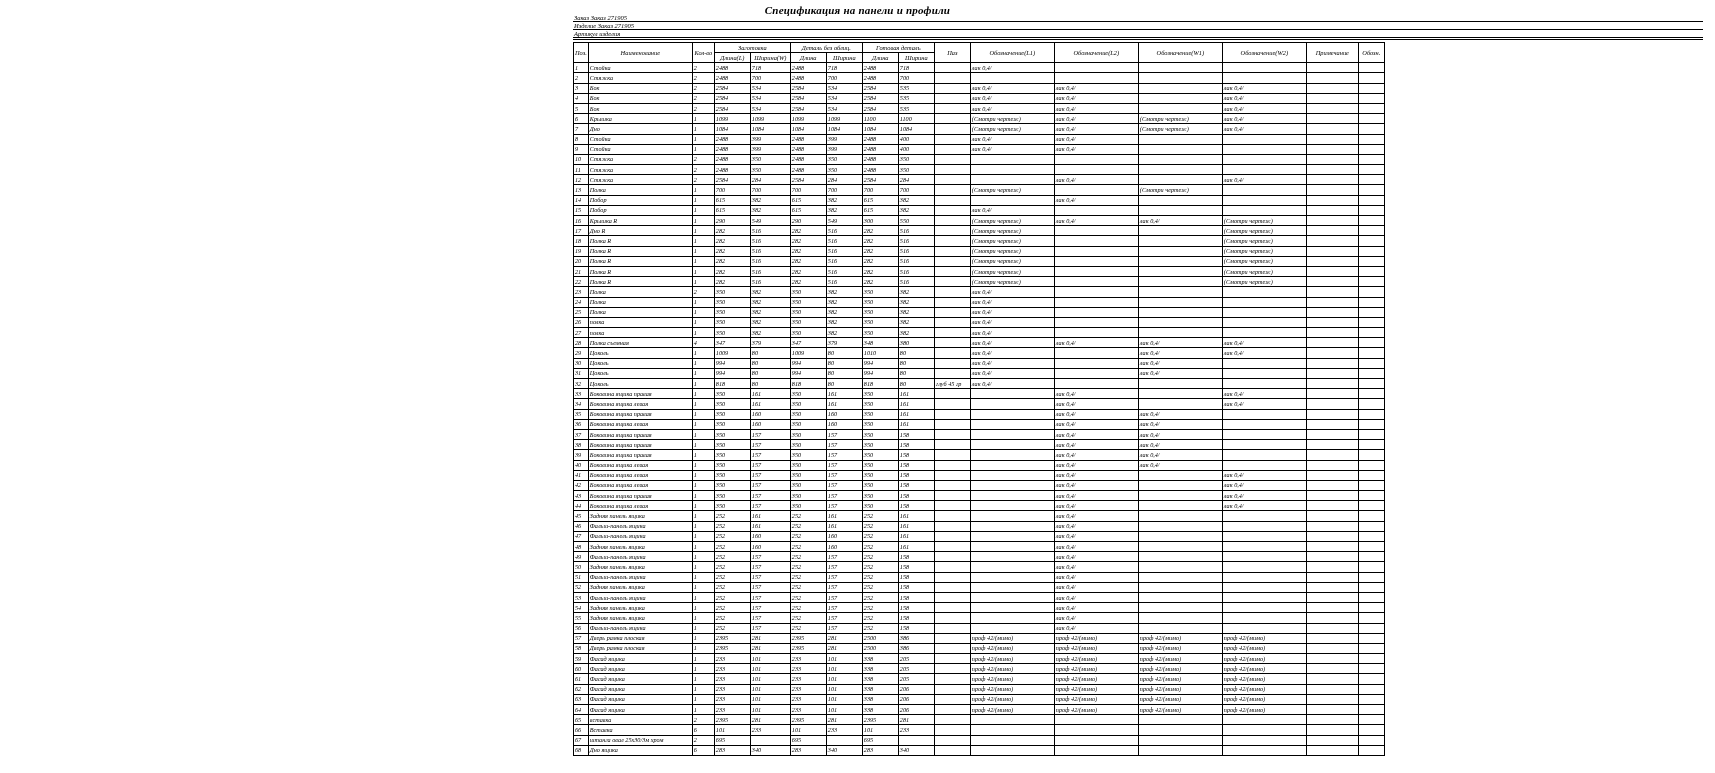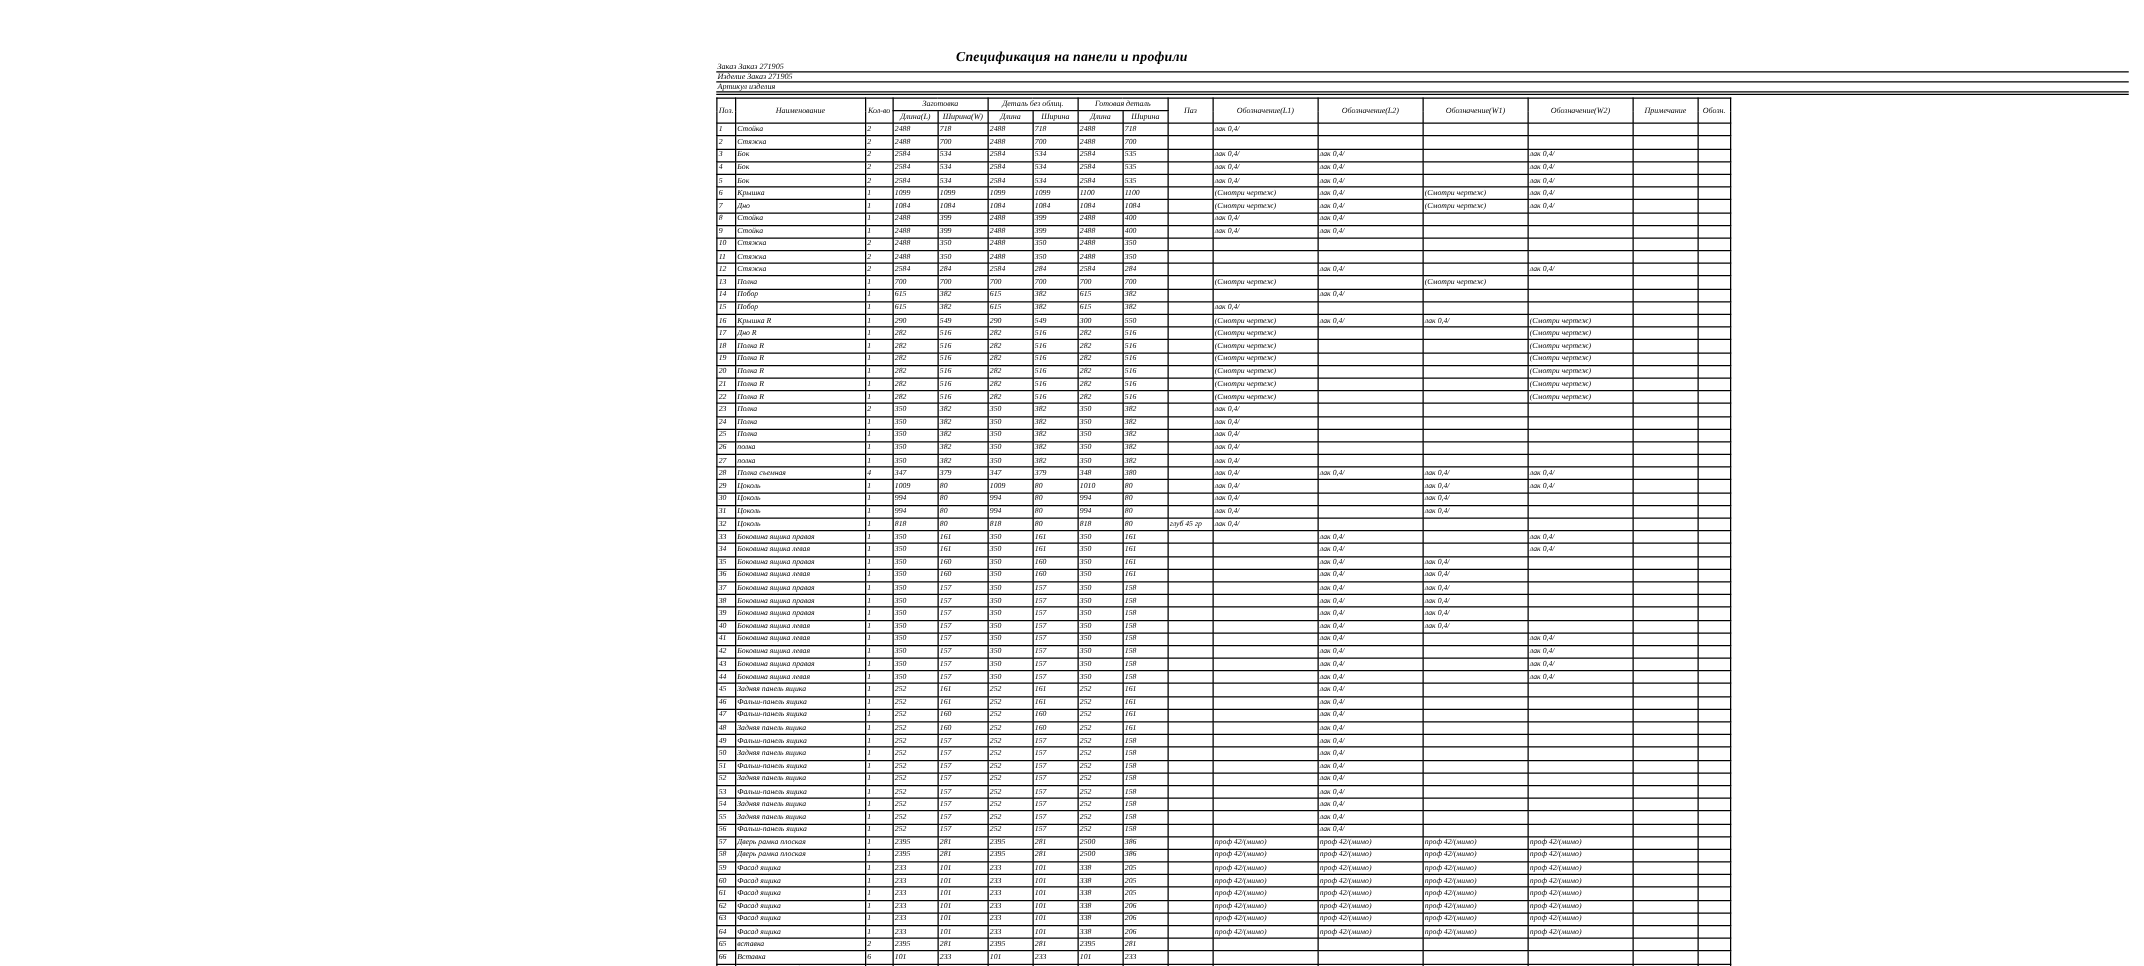--- a/index.html
+++ b/index.html
@@ -11,21 +11,20 @@
     width: 1715px;
     height: 773px;
     font-family: "Liberation Serif", serif;
     color: #000000;
     overflow: hidden;
   }
   .page {
     position: relative;
     width: 1715px;
     height: 731px;
-    margin-top: 36px;
   }
   .doc-title {
     position: absolute;
     left: 0;
     top: 4px;
     width: 1715px;
     text-align: center;
     font-style: italic;
     font-weight: bold;
     font-size: 11px;

